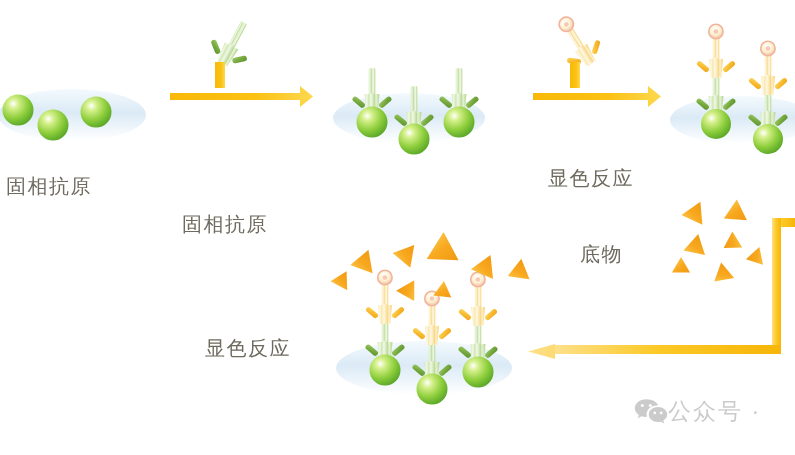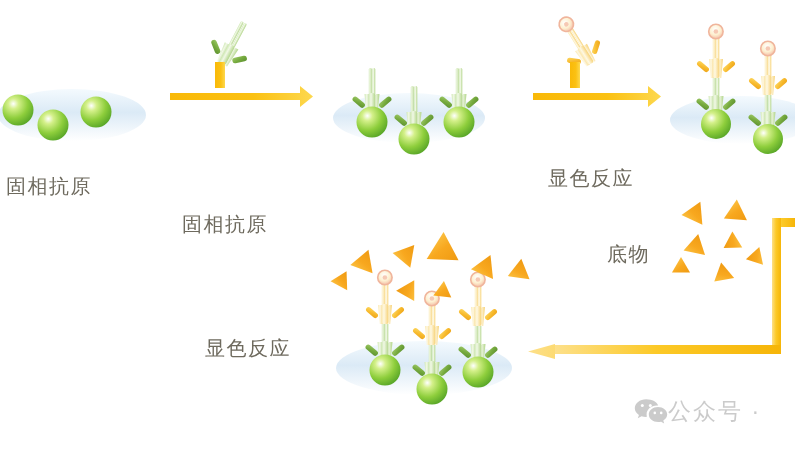--- a/index.html
+++ b/index.html
@@ -28,21 +28,21 @@
     font-size: 20px;
     line-height: 25px;
     letter-spacing: 1.5px;
     white-space: pre;
     font-weight: 500;
     font-family: "Liberation Sans", "DejaVu Sans", sans-serif;
   }
   #cap-solid-phase-antigen { left: 6px;   top: 174px; }
   #cap-test-sample        { left: 182px; top: 162px; text-align: center; }
   #cap-enzyme-antibody    { left: 548px; top: 166px; }
-  #cap-substrate          { left: 607px; top: 242px; }
+  #cap-substrate          { left: 580px; top: 242px; }
   #cap-color-reaction     { left: 205px; top: 336px; font-family: Liberation Serif, serif; }
 
   #watermark {
     position: absolute;
     left: 634px;
     top: 396px;
     display: flex;
     align-items: center;
     gap: 0;
     opacity: 0.95;

